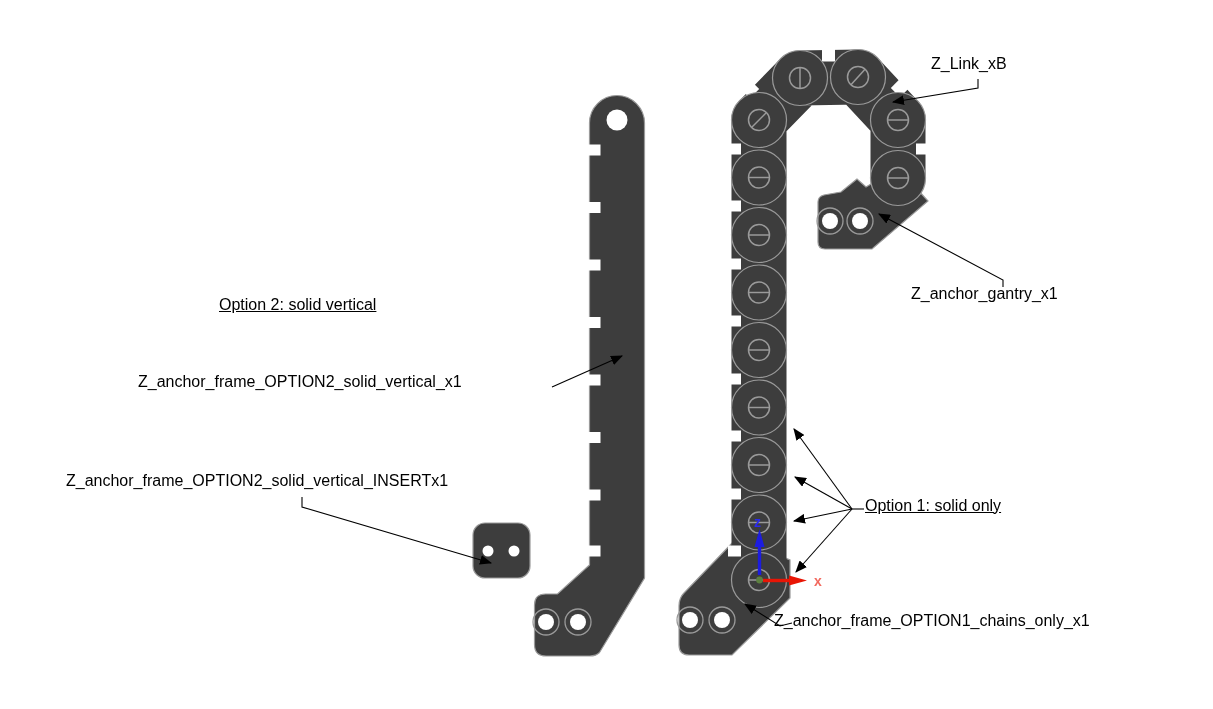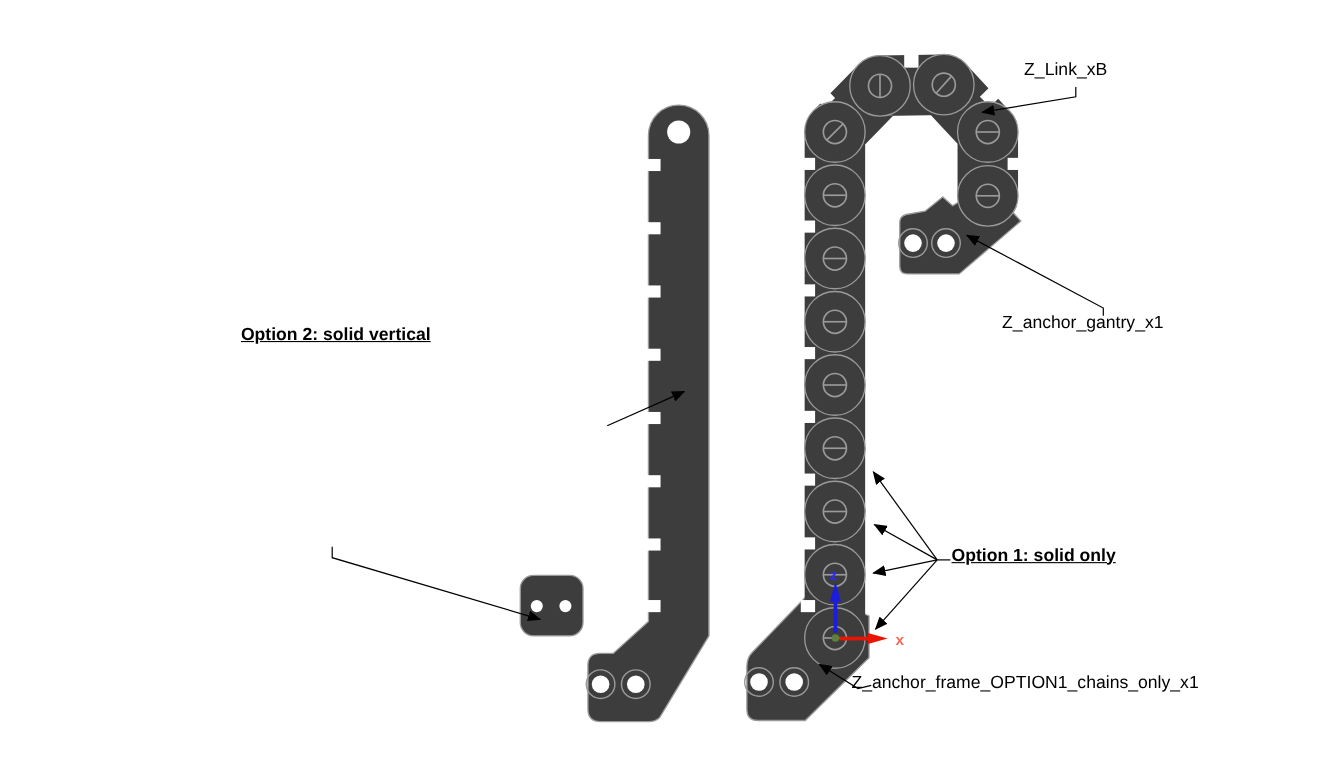--- a/index.html
+++ b/index.html
@@ -26,21 +26,21 @@
   .zshaft{stroke:var(--zcol,#1c1ce0);stroke-width:3.4;}
   .zhead{fill:var(--zcol,#1c1ce0);}
   .xlabel{fill:var(--xlbl,#f2695e);font-weight:bold;font-size:14px;font-family:"Liberation Sans",sans-serif;}
   .zlabel{fill:var(--zlbl,#2a2af0);font-weight:bold;font-size:14px;font-family:"Liberation Sans",sans-serif;}
   .origin-dot{fill:var(--origin,#5d8040);}
   
   .lbl{
     position:absolute;font-size:16px;line-height:1;color:#000;
     white-space:nowrap;letter-spacing:0;
   }
-  .lbl.underline{text-decoration:underline;font-weight:bold;}
+  .lbl.underline{text-decoration:underline;}
 </style>
 </head>
 <body>
 
 <div class="viewport">
 
 <svg width="1213" height="709" viewBox="0 0 1213 709">
   <defs>
     <marker id="ah" orient="auto" markerWidth="11" markerHeight="9" refX="10" refY="4.5">
       <path class="mk" d="M0,0 L11,4.5 L0,9 Z"></path>
@@ -197,19 +197,21 @@
     <text class="xlabel" x="814" y="586">x</text>
   </g>
 </svg>
 
 <div class="lbl" style="left:931px;top:55.5px">Z_Link_xB</div>
 
 <div class="lbl" style="left:911px;top:285.5px">Z_anchor_gantry_x1</div>
 
 <div class="lbl underline" style="left:219px;top:296.5px">Option 2: solid vertical</div>
 
-
+<div class="lbl" style="left:138px;top:373.5px">Z_anchor_frame_OPTION2_solid_vertical_x1</div>
+
+<div class="lbl" style="left:66px;top:472.5px">Z_anchor_frame_OPTION2_solid_vertical_INSERTx1</div>
 
 <div class="lbl underline" style="left:865px;top:497.5px">Option 1: solid only</div>
 
 <div class="lbl" style="left:774px;top:612.5px">Z_anchor_frame_OPTION1_chains_only_x1</div>
 
 </div>
 
 </body></html>

